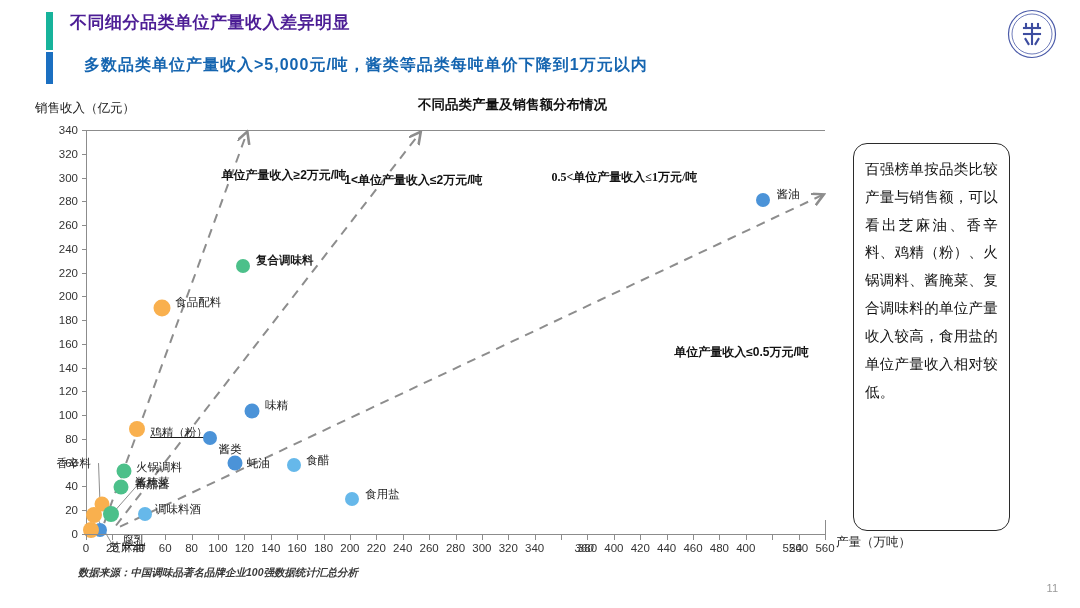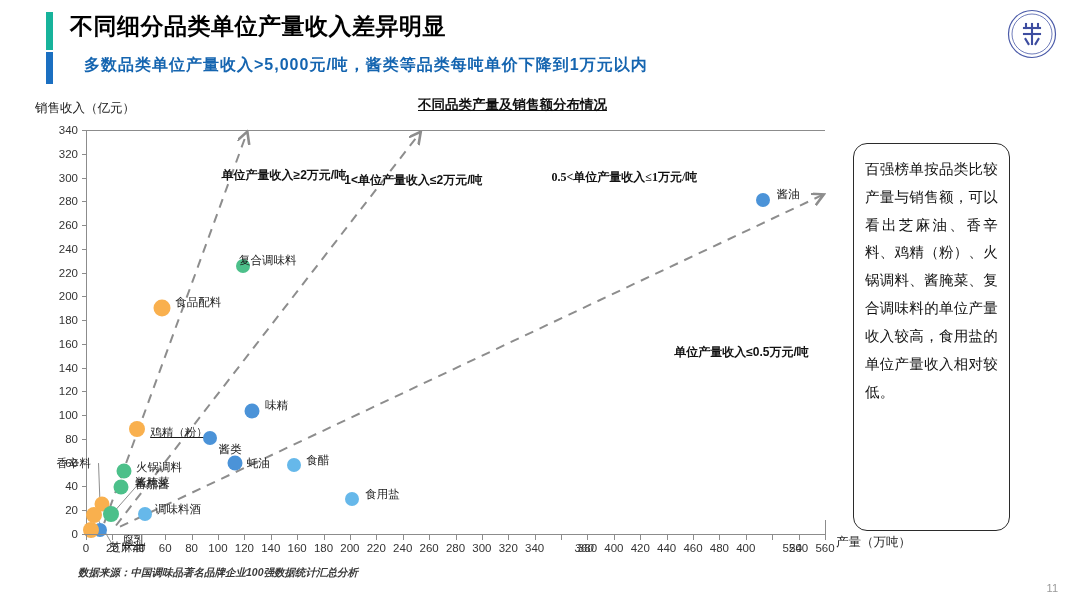--- a/index.html
+++ b/index.html
@@ -12,21 +12,21 @@
     position:relative;
   }
   .slide{position:absolute;inset:0;}
 
   
   .hdr{position:absolute;left:46px;top:10px;width:880px;height:78px;}
   .bar-teal{position:absolute;left:0;top:2px;width:7px;height:38px;background:#17b39b;}
   .bar-blue{position:absolute;left:0;top:42px;width:7px;height:32px;background:#1b6fc1;}
   .title{
     position:absolute;left:24px;top:1px;
-    font-size:23px;font-weight:bold;letter-spacing:.5px;color:#000000;
+    font-size:17px;font-weight:bold;letter-spacing:.5px;color:#4c1d95;
     white-space:nowrap;
   }
   .subtitle{
     position:absolute;left:38px;top:45px;
     font-size:16px;font-weight:bold;color:#1565b0;letter-spacing:1px;
     white-space:nowrap;
   }
 
   
   .logo{position:absolute;right:22px;top:8px;width:52px;height:52px;}
@@ -37,21 +37,21 @@
 
   
   .chart-wrap{position:absolute;left:0;top:88px;width:1080px;height:480px;}
   .ylabel{
     position:absolute;left:35px;top:12px;font-size:12.5px;color:#222;white-space:nowrap;
   }
   .xlabel{
     position:absolute;left:836px;top:446px;font-size:12.5px;color:#222;white-space:nowrap;
   }
   .chart-title{
-    position:absolute;left:418px;top:8px;font-size:13.5px;font-weight:bold;color:#111;white-space:nowrap;text-decoration:underline;
+    position:absolute;left:418px;top:8px;font-size:13.5px;font-weight:bold;color:#111;white-space:nowrap;
   }
   .plot{
     position:absolute;left:86px;top:42px;width:739px;height:404px;
     border-left:1.2px solid #8c8c8c;border-top:1.2px solid #8c8c8c;
     box-sizing:border-box;
   }
   .axis-bottom{
     position:absolute;left:86px;top:446px;width:740px;height:1.2px;background:#8c8c8c;
   }
   .axis-right-cap{
@@ -144,21 +144,21 @@
           <line x1="51.753571428571426" y1="352.61176470588236" x2="25.353571428571428" y2="382.61176470588236" stroke="#8d8d8d" stroke-width="1"></line>
           <line x1="26.598214285714285" y1="415.8" x2="8.198214285714286" y2="383.8" stroke="#8d8d8d" stroke-width="1"></line>
         </svg>
     <div class="zonelabel" style="left: 134.604px; top: 35.9647px;">单位产量收入≥2万元/吨</div>
         <div class="zonelabel" style="left: 257.33px; top: 40.7176px;">1&lt;单位产量收入≤2万元/吨</div>
         <div class="zonelabel serif" style="left: 464.514px; top: 38.3412px;">0.5&lt;单位产量收入≤1万元/吨</div>
         <div class="zonelabel" style="left: 587.241px; top: 213.012px;">单位产量收入≤0.5万元/吨</div>
         <div class="dot" title="酱油" style="left: 675.657px; top: 68.9176px; width: 14px; height: 14px; background: rgb(75, 147, 216);"></div>
         <div class="ptlabel" style="left: 689.657px; top: 55.9176px;">酱油</div>
         <div class="dot" title="复合调味料" style="left: 155.718px; top: 135.459px; width: 14px; height: 14px; background: rgb(76, 192, 138);"></div>
-        <div class="ptlabel" style="left: 152px; top: 122.459px;">复合调味料</div>
+        <div class="ptlabel" style="left: 169px; top: 122.459px; font-weight: bold;">复合调味料</div>
         <div class="dot" title="食品配料" style="left: 75.2196px; top: 177.047px; width: 17px; height: 17px; background: rgb(249, 176, 78);"></div>
         <div class="ptlabel" style="left: 88.2196px; top: 164.047px;">食品配料</div>
         <div class="dot" title="味精" style="left: 164.955px; top: 280.424px; width: 15px; height: 15px; background: rgb(75, 147, 216);"></div>
         <div class="ptlabel" style="left: 177.955px; top: 267.424px;">味精</div>
         <div class="dot" title="鸡精（粉）" style="left: 50.1464px; top: 298.247px; width: 16px; height: 16px; background: rgb(249, 176, 78);"></div>
         <div class="ptlabel" style="left: 63.1464px; top: 294.247px; text-decoration: underline;">鸡精（粉）</div>
         <div class="dot" title="酱类" style="left: 122.727px; top: 306.565px; width: 14px; height: 14px; background: rgb(75, 147, 216);"></div>
         <div class="ptlabel" style="left: 131.727px; top: 310.565px;">酱类</div>
         <div class="dot" title="蚝油" style="left: 147.8px; top: 331.518px; width: 15px; height: 15px; background: rgb(75, 147, 216);"></div>
         <div class="ptlabel" style="left: 159.8px; top: 324.518px;">蚝油</div>

